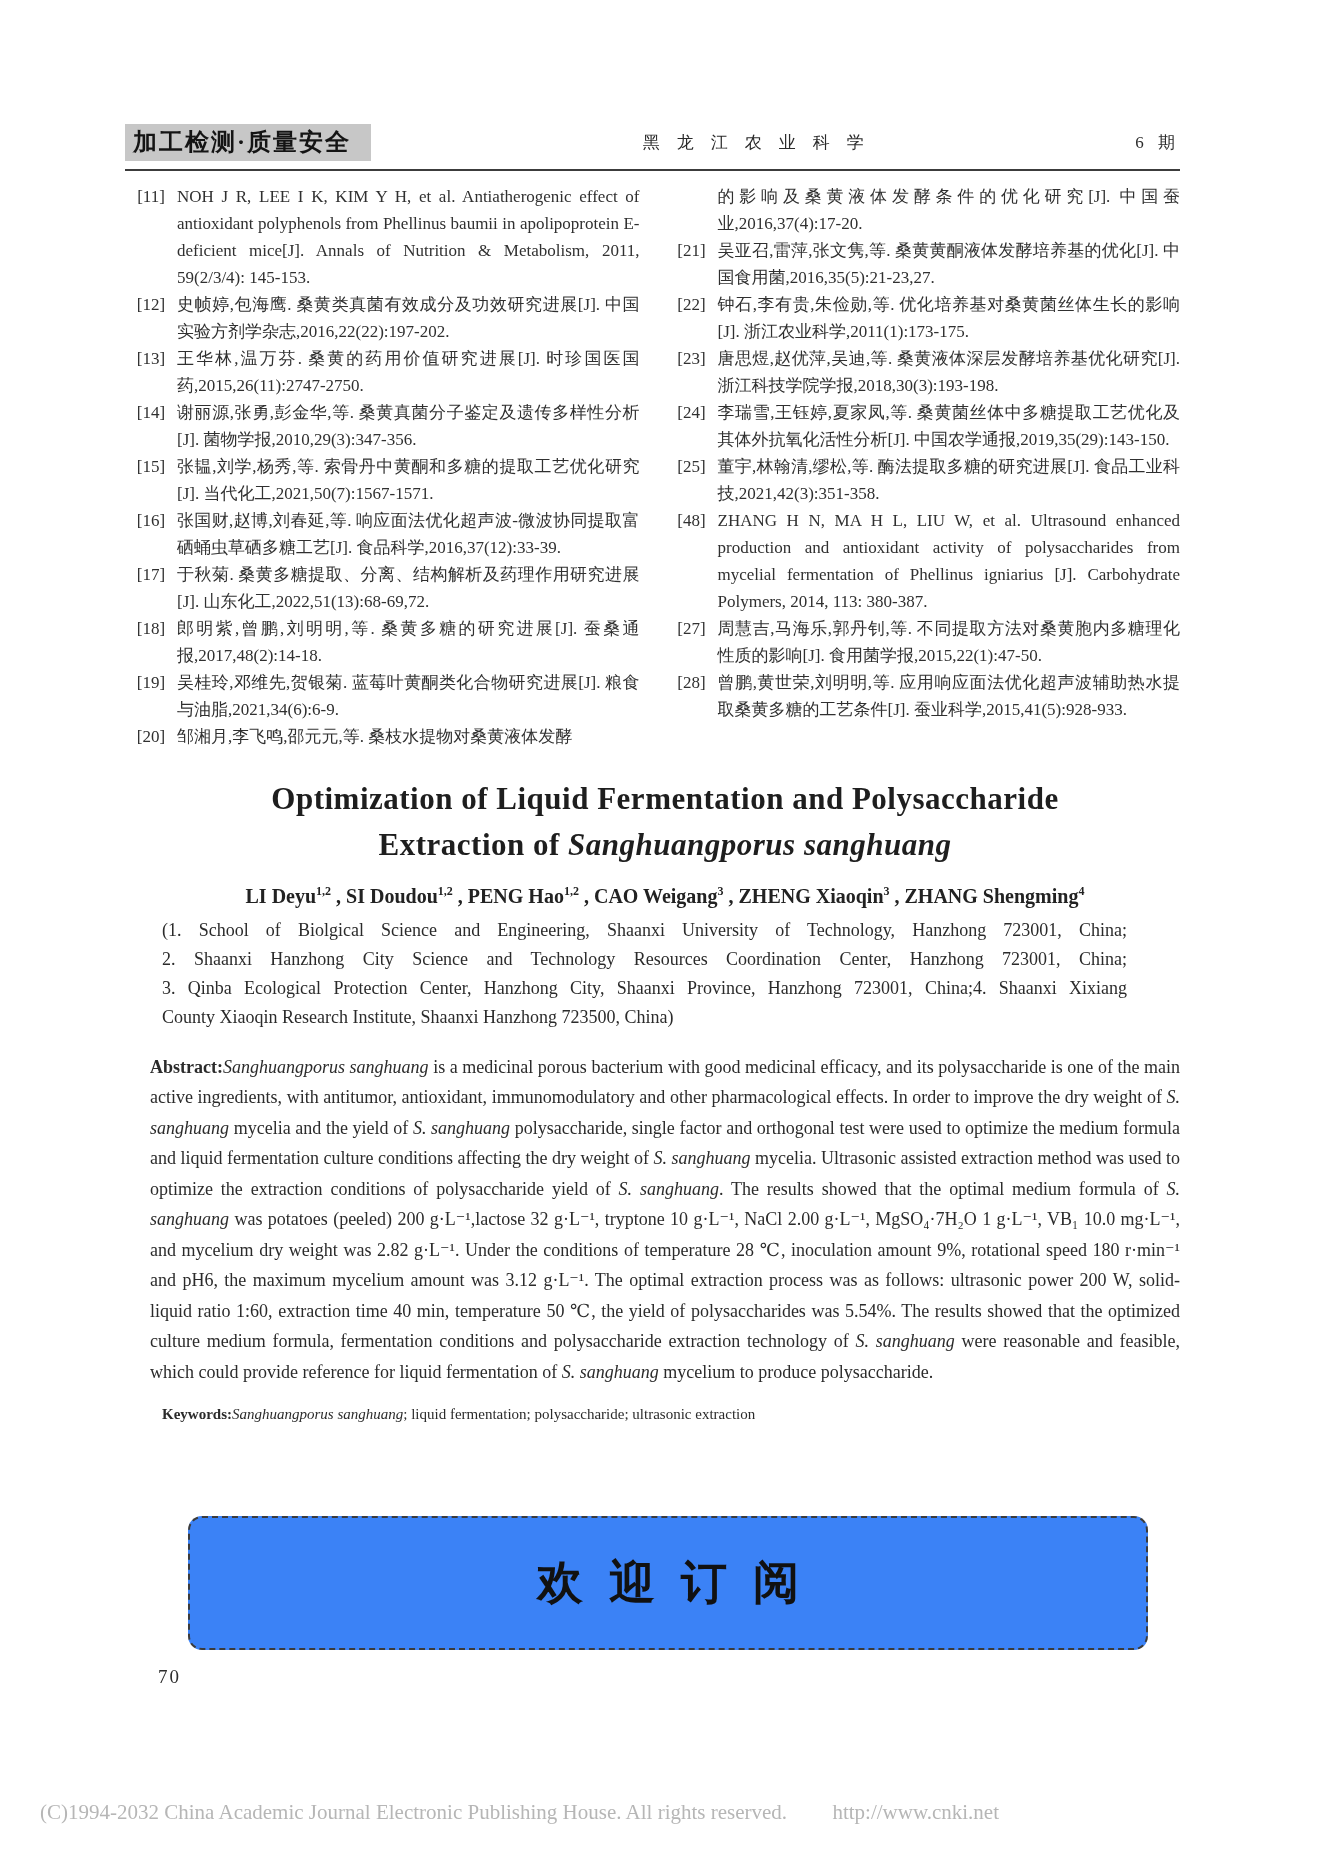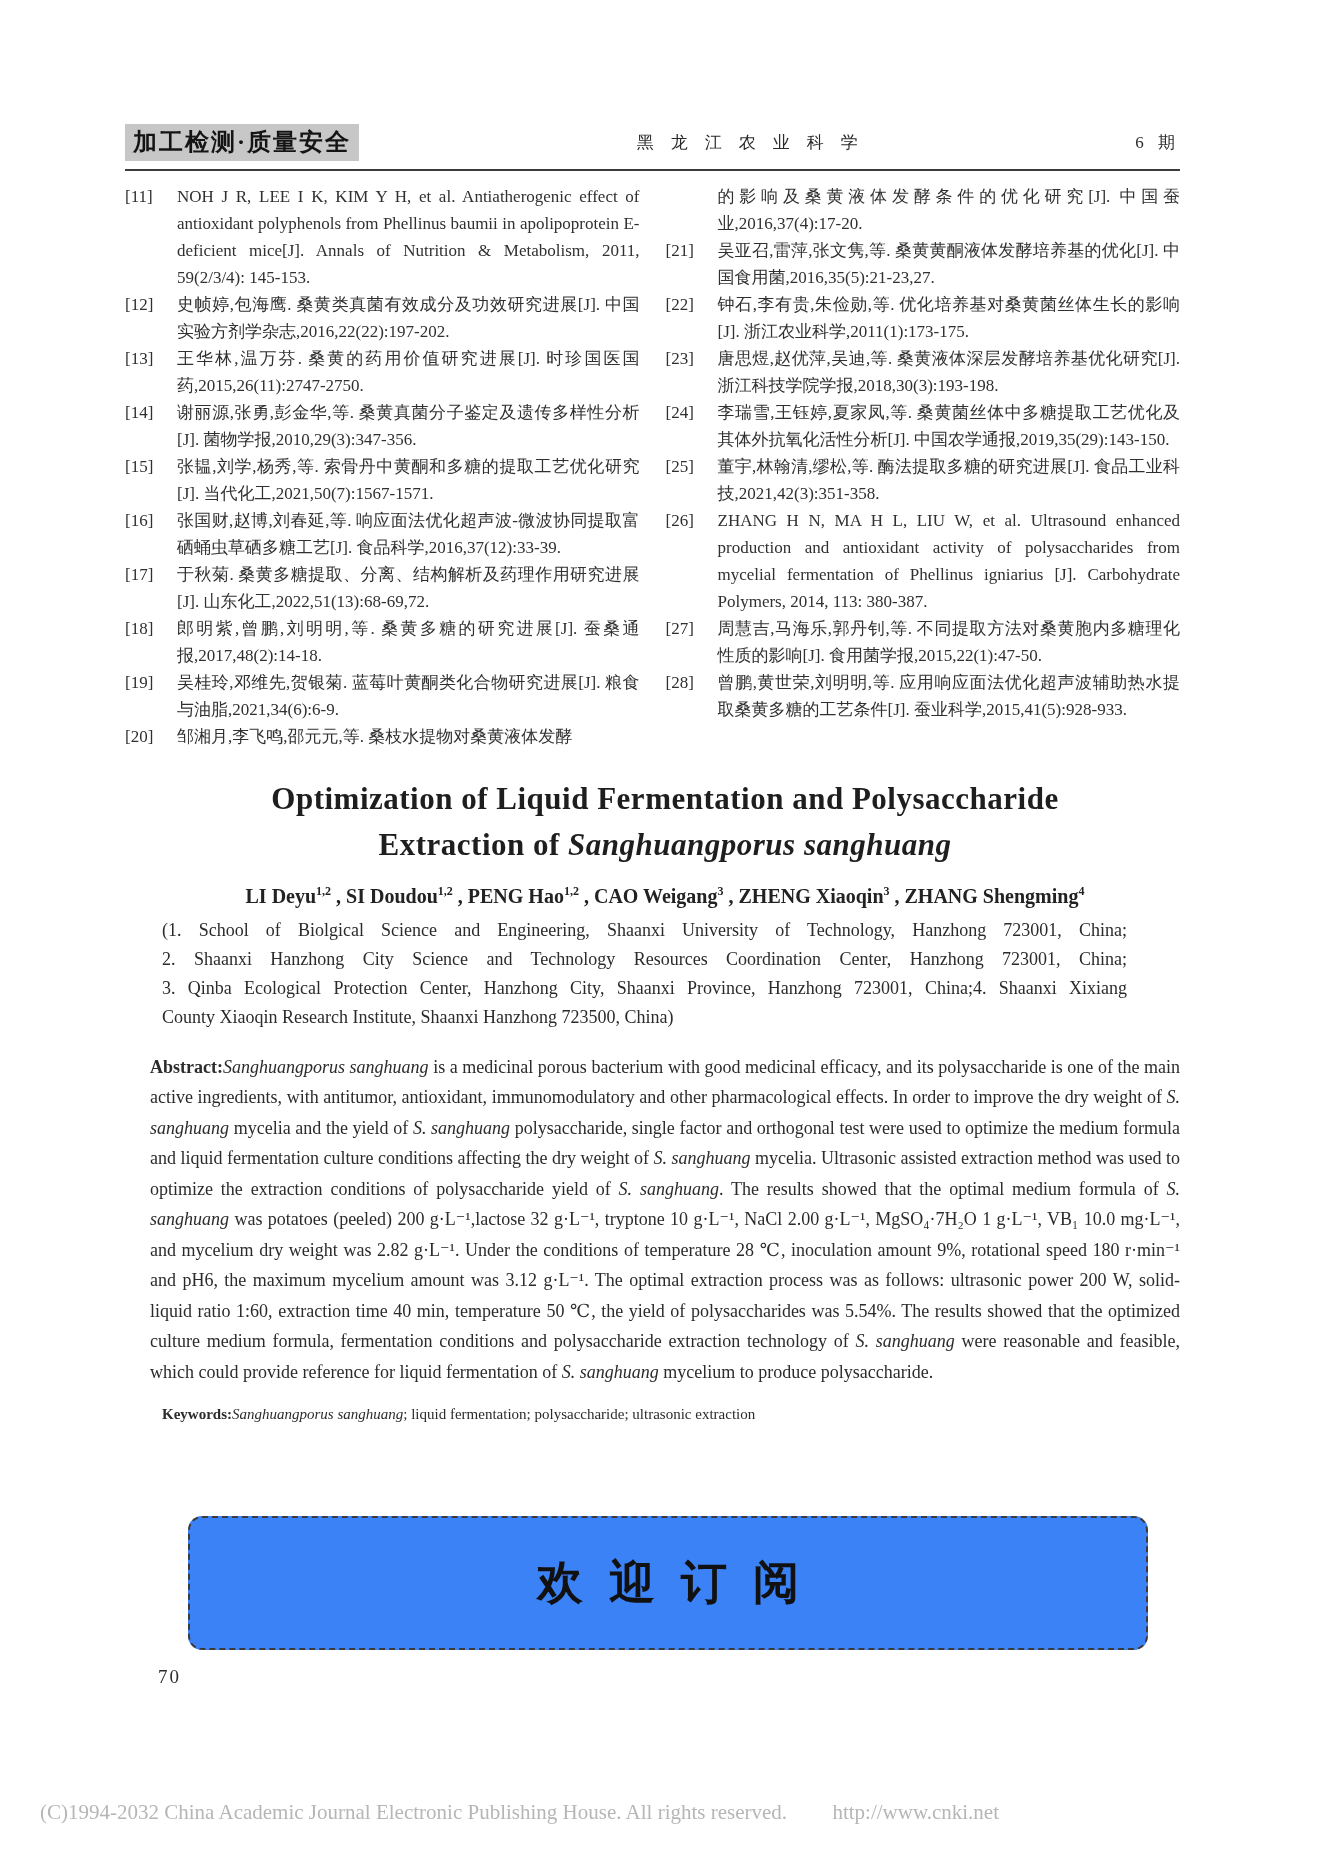--- a/index.html
+++ b/index.html
@@ -4,30 +4,30 @@
 <style>
   html,body { margin:0; padding:0; background:#ffffff; }
   .page {
     position:relative; width:1323px; height:1871px; background:#fff;
     font-family:"Liberation Serif","DejaVu Serif",serif; color:#2d2d2d;
     overflow:hidden;
   }
 
   
   .pg-header { position:absolute; top:124px; left:125px; width:1055px; display:flex; align-items:center; }
-  .section-badge { background:#c7c7c7; color:#141414; font-weight:bold; font-size:24px; line-height:34px; padding:1px 8px 2px 8px; letter-spacing:2px; white-space:nowrap; }
+  .section-badge { background:#c7c7c7; color:#141414; font-weight:bold; font-size:24px; line-height:34px; padding:1px 20px 2px 8px; letter-spacing:2px; white-space:nowrap; }
   .journal-name { flex:1; text-align:center; font-size:17px; letter-spacing:17px; color:#2a2a2a; padding-left:17px; white-space:nowrap; }
   .issue-no { font-size:17px; letter-spacing:5px; white-space:nowrap; }
   .header-rule { position:absolute; top:169px; left:125px; width:1055px; height:2px; background:#3c3c3c; }
 
   
   .refs { position:absolute; top:183px; left:125px; width:1055px; display:flex; gap:26px; font-size:17px; line-height:27px; color:#303030; }
   .ref-col { flex:1; min-width:0; }
   .ref { display:flex; }
-  .ref-num { width:52px; flex:none; }
+  .ref-num { width:52px; flex:none;text-align:center; }
   .ref-text { flex:1; text-align:justify; }
 
   
   .article { position:absolute; top:776px; left:150px; width:1030px; }
   .title { margin:0; text-align:center; font-size:31px; line-height:46px; font-weight:bold; color:#1e1e1e; letter-spacing:0.5px; }
   .title em { font-style:italic; }
   .authors { margin-top:16px; text-align:center; font-size:20px; font-weight:bold; color:#222; }
   .authors sup { font-size:12px; }
   .affils { margin:8px 0 0 12px; width:965px; font-size:18px; line-height:29px; color:#2b2b2b; }
   .affil-line { text-align:justify; text-align-last:justify; }
@@ -125,21 +125,21 @@
         </div>
         <div class="ref">
           <span class="ref-num">[24]</span>
           <span class="ref-text">李瑞雪,王钰婷,夏家凤,等. 桑黄菌丝体中多糖提取工艺优化及其体外抗氧化活性分析[J]. 中国农学通报,2019,35(29):143-150.</span>
         </div>
         <div class="ref">
           <span class="ref-num">[25]</span>
           <span class="ref-text">董宇,林翰清,缪松,等. 酶法提取多糖的研究进展[J]. 食品工业科技,2021,42(3):351-358.</span>
         </div>
         <div class="ref">
-          <span class="ref-num">[26]</span>
+          <span class="ref-num">[48]</span>
           <span class="ref-text">ZHANG H N, MA H L, LIU W, et al. Ultrasound enhanced production and antioxidant activity of polysaccharides from mycelial fermentation of Phellinus igniarius [J]. Carbohydrate Polymers, 2014, 113: 380-387.</span>
         </div>
         <div class="ref">
           <span class="ref-num">[27]</span>
           <span class="ref-text">周慧吉,马海乐,郭丹钊,等. 不同提取方法对桑黄胞内多糖理化性质的影响[J]. 食用菌学报,2015,22(1):47-50.</span>
         </div>
         <div class="ref">
           <span class="ref-num">[28]</span>
           <span class="ref-text">曾鹏,黄世荣,刘明明,等. 应用响应面法优化超声波辅助热水提取桑黄多糖的工艺条件[J]. 蚕业科学,2015,41(5):928-933.</span>
         </div>

